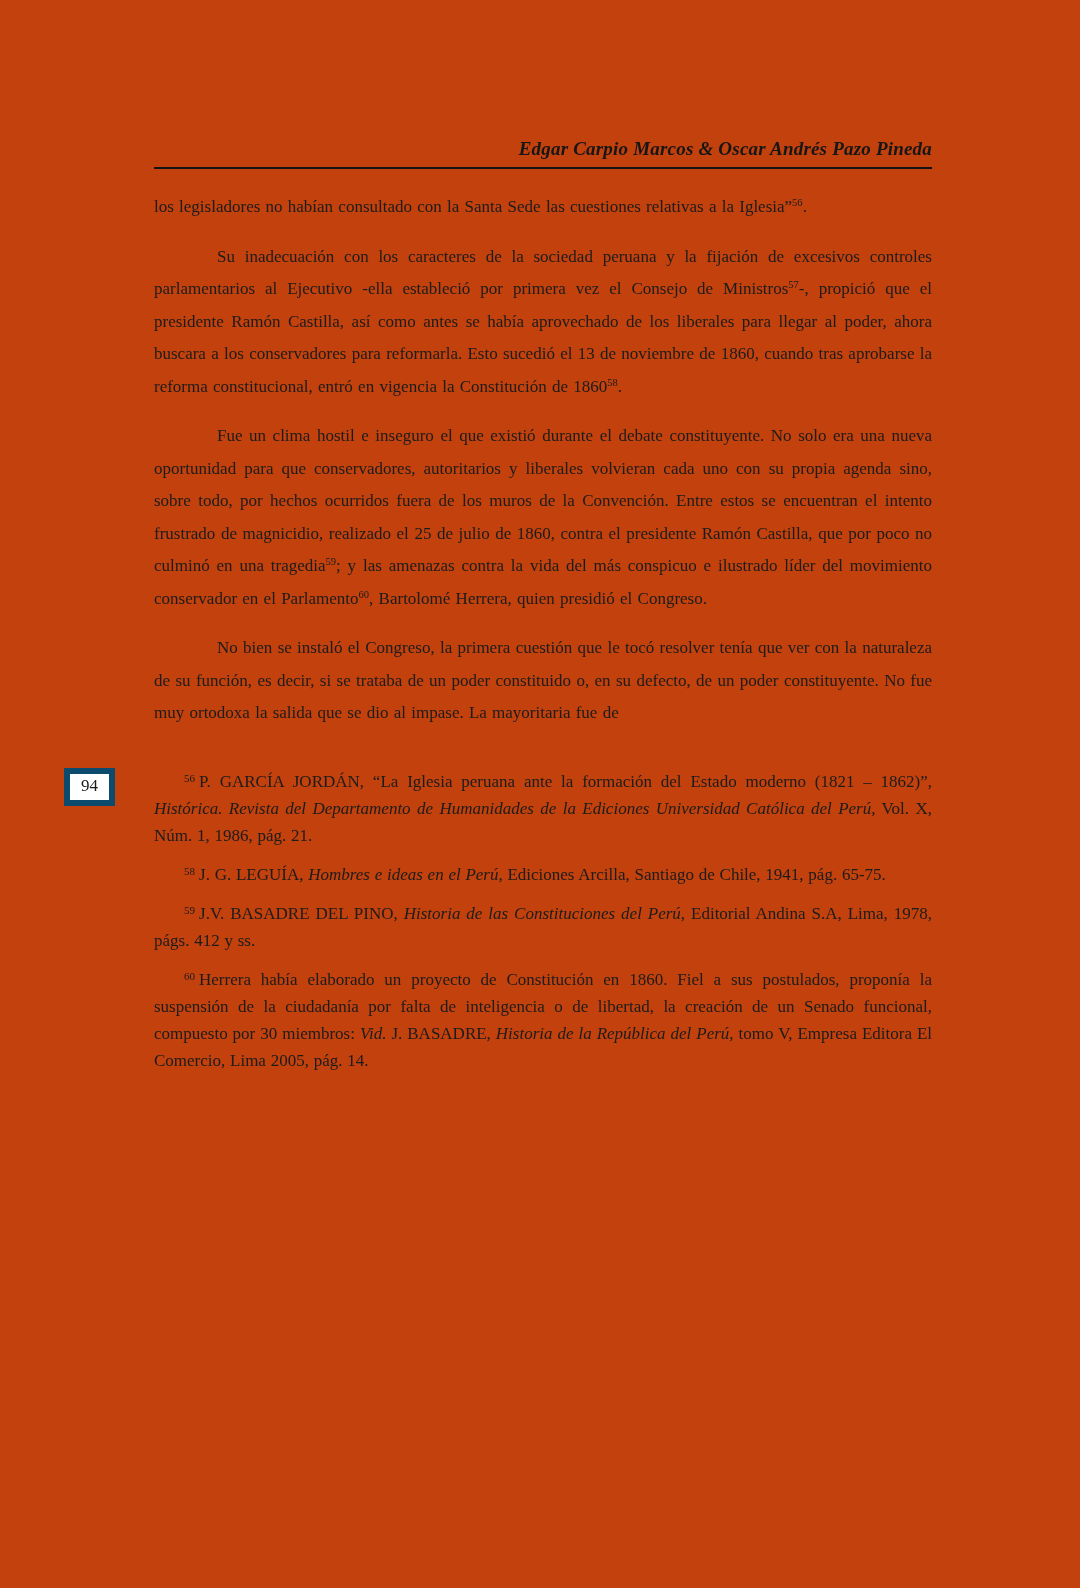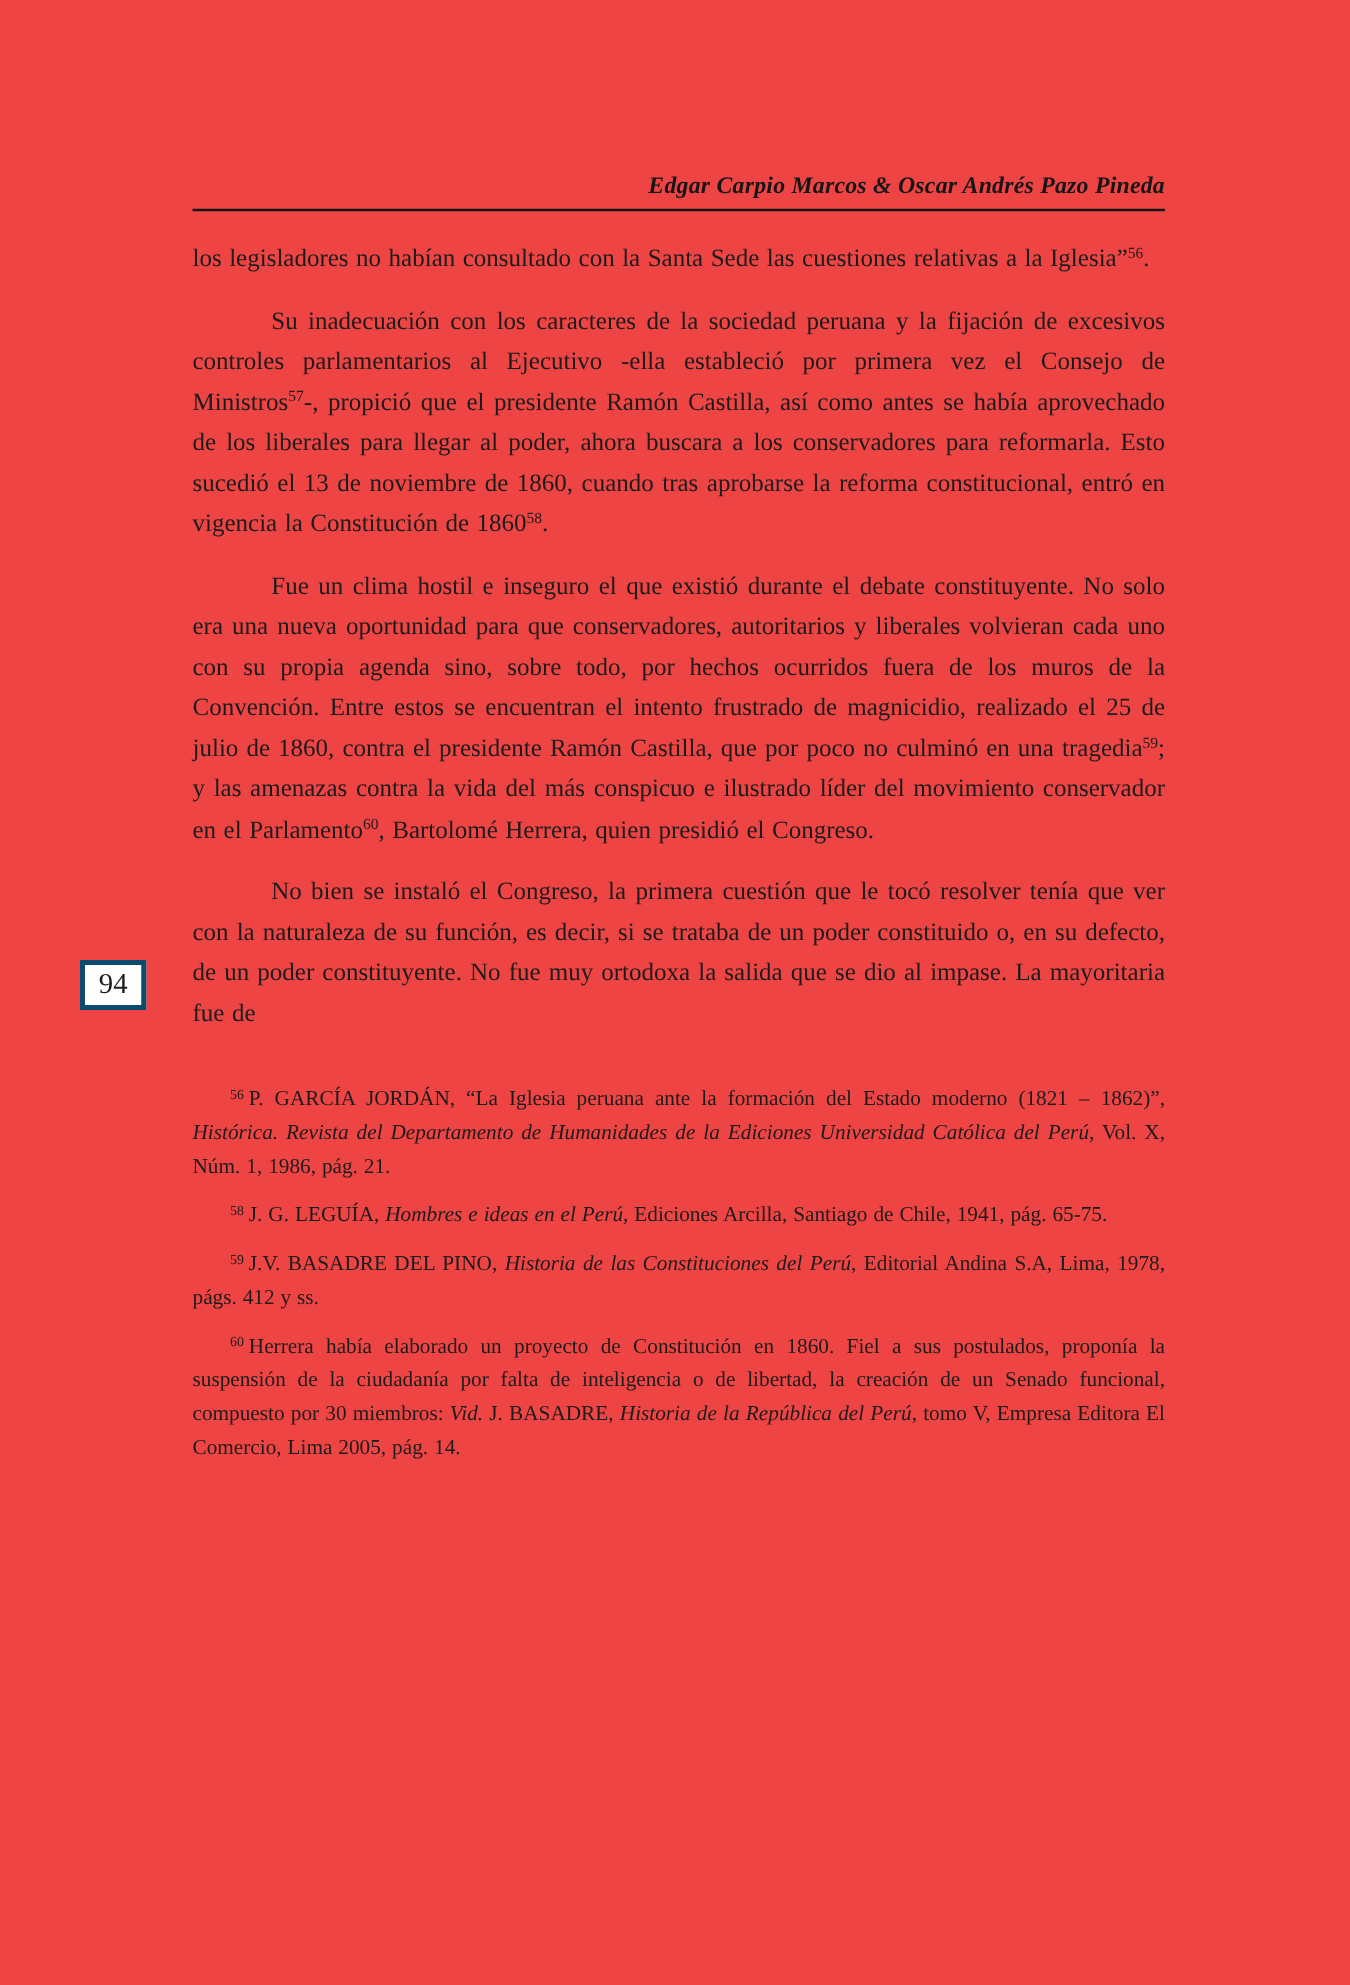--- a/index.html
+++ b/index.html
@@ -5,21 +5,21 @@
   html, body {
     margin: 0;
     padding: 0;
     background: #e9e9e9;
   }
   .page {
     position: relative;
     width: 1080px;
     height: 1588px;
     margin: 0 auto;
-    background: #ef4444;
+    background: #c2410c;
     color: #1c1c1c;
     font-family: "Liberation Serif", "DejaVu Serif", serif;
     overflow: hidden;
   }
   .text-block {
     position: absolute;
     left: 154px;
     top: 138px;
     width: 778px;
   }
@@ -30,21 +30,21 @@
     font-style: italic;
     letter-spacing: 0.2px;
     color: #161616;
   }
   .head-rule {
     border-top: 2.5px solid #141414;
     margin-top: 7px;
     height: 0;
   }
   .bp {
-    font-size: 20px;
+    font-size: 17px;
     line-height: 32.5px;
     text-align: justify;
     text-indent: 63px;
     margin: 17px 0 0 0;
     word-spacing: 1px;
   }
   .bp.first {
     margin-top: 22px;
     text-indent: 0;
   }
@@ -71,23 +71,23 @@
     position: relative;
     top: -0.45em;
     line-height: 0;
     vertical-align: baseline;
     margin-right: 4px;
   }
   .page-number-box {
     position: absolute;
     left: 64px;
     top: 768px;
-    border: 4px solid #0c4a6e;
+    border: 6px solid #0c4a6e;
     padding: 2px 11px 4px 11px;
-    font-size: 23px;
+    font-size: 17px;
     color: #1c1c1c;
     background: #ffffff;
   }
 </style>
 </head>
 <body>
 
 <div class="page">
 
   <div class="text-block">

